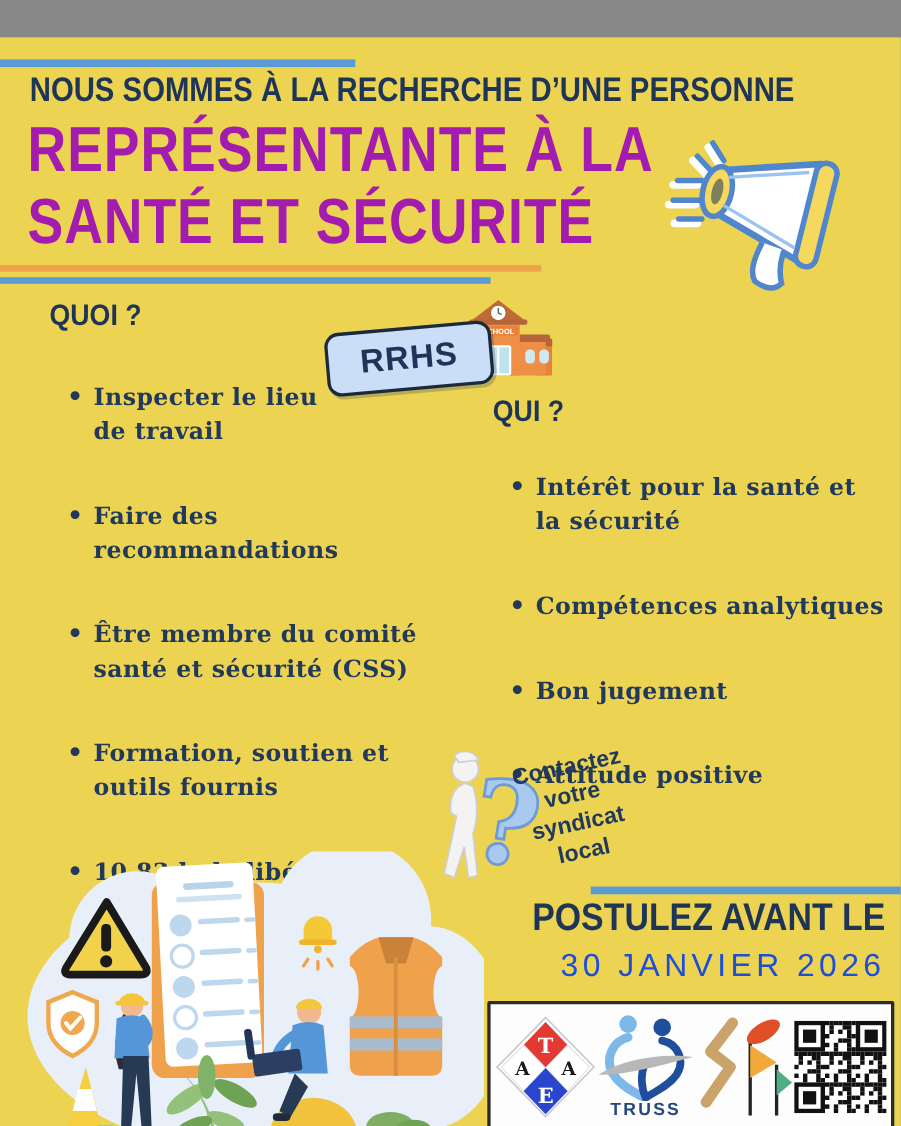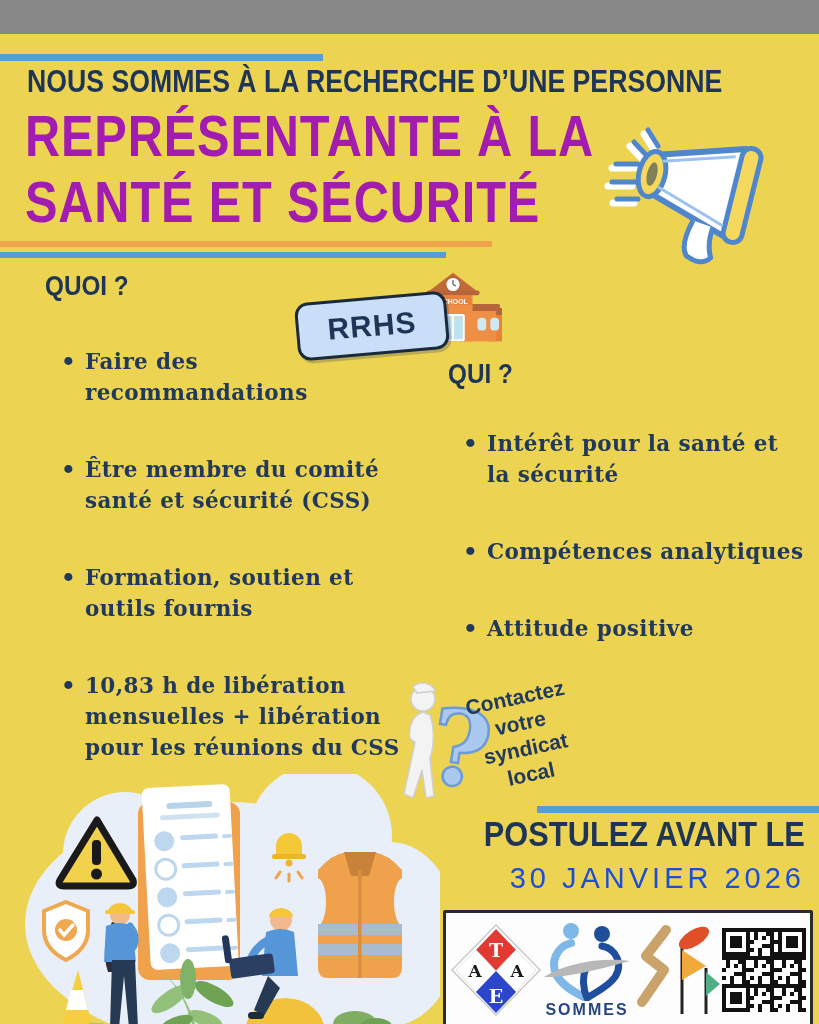--- a/index.html
+++ b/index.html
@@ -51,20 +51,22 @@
       <path d="M56,66 L126,44 M58,92 L130,114" stroke="#9cc3ef" stroke-width="3" fill="none"></path>
       <ellipse cx="49" cy="81" rx="5" ry="12" fill="#1e3557" opacity=".55"></ellipse>
     </g>
   </svg>
 
   <div class="hline" style="left:0;top:207px;width:492px;height:6px;background:#efa44c;"></div>
   <div class="hline" style="left:0;top:218px;width:446px;height:6px;background:#5b9bd5;"></div>
 
   <div class="abs sec-head" style="left:45px;top:237px;"><span class="cond" style="transform:scaleX(.9);">QUOI ?</span></div>
   <ul class="abs blist" style="left:58px;top:281px;width:345px;">
+    <li>Inspecter le lieu
+de travail</li>
     <li>Faire des
 recommandations</li>
     <li>Être membre du comité
 santé et sécurité (CSS)</li>
     <li>Formation, soutien et
 outils fournis</li>
     <li>10,83 h de libération
 mensuelles + libération
 pour les réunions du CSS</li>
   </ul>
@@ -94,20 +96,21 @@
 
   <div class="abs rrhs">
       <span>RRHS</span>
     </div>
 
   <div class="abs sec-head" style="left:448px;top:325px;"><span class="cond" style="transform:scaleX(.9);">QUI ?</span></div>
   <ul class="abs blist" style="left:460px;top:363px;width:355px;">
     <li>Intérêt pour la santé et
 la sécurité</li>
     <li>Compétences analytiques</li>
+    <li>Bon jugement</li>
     <li>Attitude positive</li>
   </ul>
 
   <svg class="abs" style="left:396px;top:648px;" width="100" height="128" viewBox="0 0 100 128">
     <text x="34" y="102" font-size="104" font-family="DejaVu Serif, serif" font-weight="700" fill="#a9c9ef" stroke="#6d9bd6" stroke-width="2.5" transform="rotate(9 55 64)">?</text>
     <g fill="#f3f3f3" stroke="#cfcfcf" stroke-width="1.5">
       <circle cx="27" cy="17" r="12"></circle>
       <path d="M39,9 C36,1 24,-2 17,5 l4,6 Z"></path>
       <path d="M27,30 C17,33 12,44 14,57 L19,60 C16,76 12,92 8,112 L17,116 L26,88 L30,116 L38,114 L34,76 C39,62 38,44 34,33 Z"></path>
     </g>
@@ -256,21 +259,21 @@
     </svg>
 
     <div class="truss-wrap">
       <svg width="86" height="80" viewBox="0 0 86 80">
         <circle cx="27" cy="10" r="8" fill="#7db8e8"></circle>
         <path d="M27,22 C12,26 6,42 13,55 C19,65 30,71 40,76" fill="none" stroke="#7db8e8" stroke-width="8" stroke-linecap="round"></path>
         <circle cx="58" cy="13" r="8" fill="#1f4e9c"></circle>
         <path d="M58,25 C73,28 79,44 71,56 C64,66 52,71 43,77 M43,77 C39,68 38,56 42,47" fill="none" stroke="#1f4e9c" stroke-width="7" stroke-linecap="round"></path>
         <path d="M0,56 C22,42 58,36 86,40 C60,47 24,57 0,56 Z" fill="#b8b8b8"></path>
       </svg>
-      <div style="font-size:16px;font-weight:700;color:#27457f;letter-spacing:2px;font-family:'Liberation Sans',sans-serif;">SOMMES</div>
+      <div style="font-size:16px;font-weight:700;color:#27457f;letter-spacing:2px;font-family:'Liberation Sans',sans-serif;">TRUSS</div>
     </div>
 
     <svg width="88" height="96" viewBox="0 0 88 96">
       <path d="M34,8 L14,34 L32,48 L10,80" fill="none" stroke="#c9a36a" stroke-width="10" stroke-linecap="round" stroke-linejoin="round"></path>
       <line x1="50" y1="20" x2="50" y2="92" stroke="#222" stroke-width="3"></line>
       <polygon points="50,28 74,44 50,58" fill="#f2a93b"></polygon>
       <ellipse cx="62" cy="16" rx="17" ry="8" transform="rotate(-32 62 16)" fill="#e04f28"></ellipse>
       <line x1="74" y1="46" x2="74" y2="92" stroke="#222" stroke-width="3"></line>
       <polygon points="74,50 88,62 74,74" fill="#4fae85"></polygon>
     </svg>

